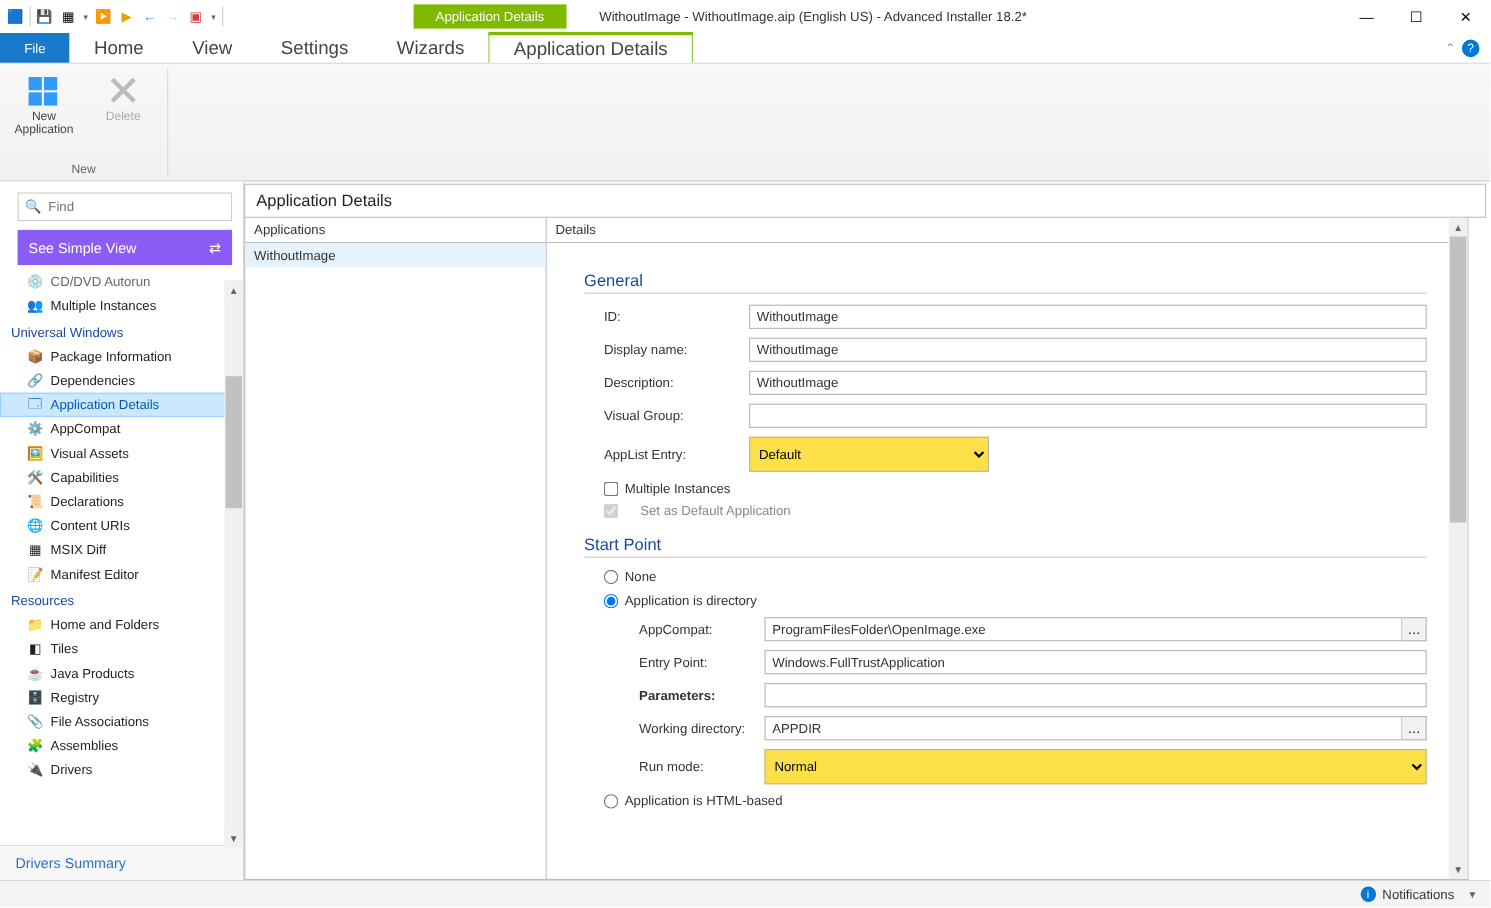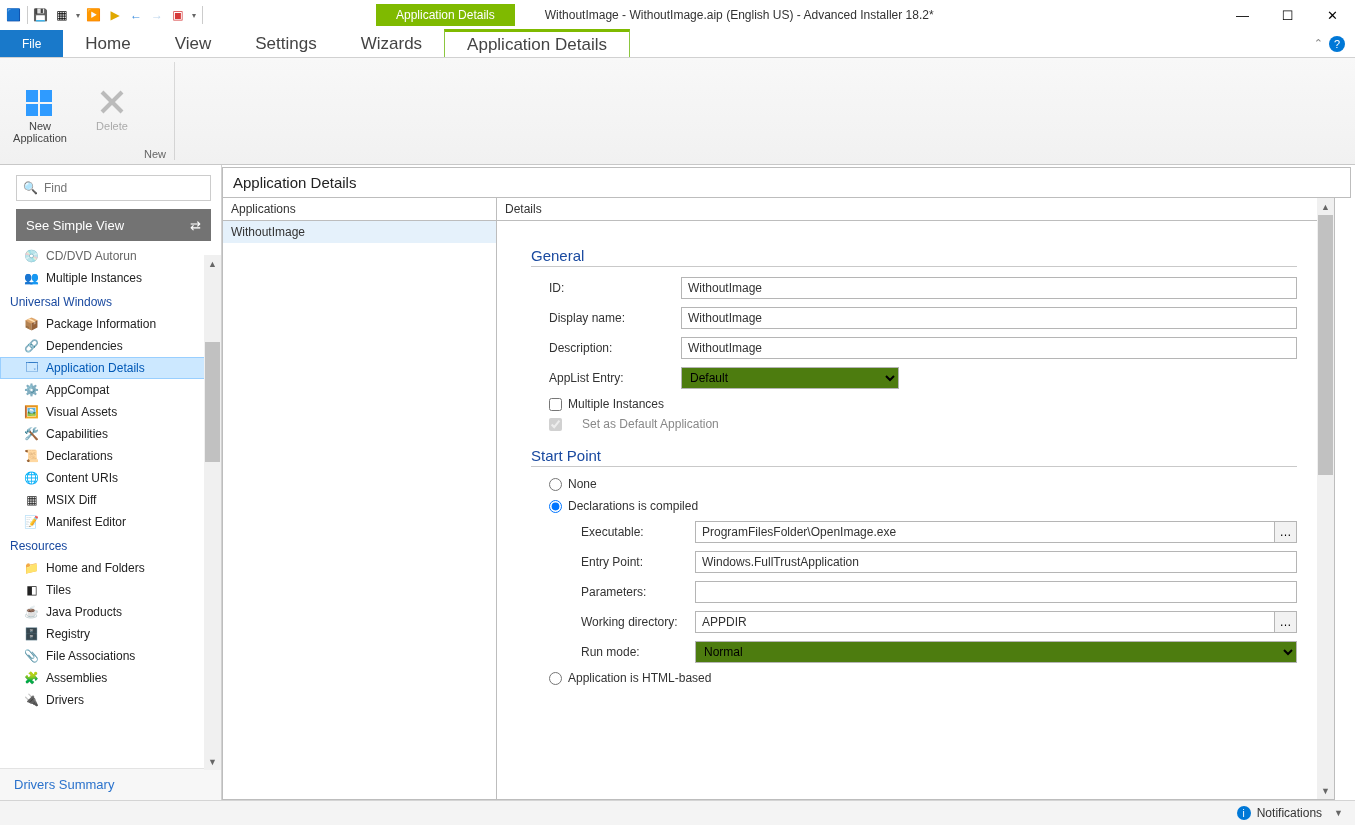--- a/index.html
+++ b/index.html
@@ -22,34 +22,34 @@
 .tabstrip { height: 28px; display: flex; align-items: stretch; border-bottom: 1px solid #d1d1d1; background: #fff; }
 .tab-file { background: #1979ca; color: #fff; font-size: 12px; padding: 0 22px; display: flex; align-items: center; }
 .tab { font-size: 17px; color: #444; padding: 0 22px; display: flex; align-items: center; cursor: default; }
 .tab.active { border: 1px solid #8cc63f; border-bottom: none; border-top: 3px solid #7fba00; color: #444; margin-top: -1px; background:#fff; }
 .tabstrip .help-area { margin-left: auto; display:flex; align-items:center; padding-right:10px; gap:6px; }
 .help-area .chev { color:#888; font-size:11px; }
 .help-area .qmark { width:16px;height:16px;border-radius:50%;background:#0078d7;color:#fff;font-size:11px;display:flex;align-items:center;justify-content:center; }
 
 
 .ribbon { height: 107px; background: linear-gradient(#f8f8f8,#f1f1f1); border-bottom: 1px solid #c8c8c8; display:flex; }
-.ribbon-group { display:flex; align-items:center; padding: 4px 8px 0 8px; }
+.ribbon-group { display:flex; flex-direction:column; align-items:center; padding: 4px 8px 0 8px; }
 .ribbon-btns-row { display:flex; gap:8px; }
 .ribbon-bigbtn { display:flex; flex-direction:column; align-items:center; justify-content:flex-start; padding-top:4px; width:64px; font-size:11px; color:#444; text-align:center; }
 .ribbon-bigbtn.disabled { color:#aaa; }
 .ribbon-bigbtn .iconslot { width:32px; height:32px; display:flex; align-items:center; justify-content:center; margin-bottom:2px; }
 .ribbon-group-label { font-size:11px; color:#666; margin-top:auto; padding-bottom:4px; }
 .ribbon-sep { width:1px; background: rgba(0,0,0,0.12); margin:4px 0; }
 
 
 .body { position:absolute; top:165px; bottom:25px; left:0; right:0; display:flex; }
 .sidebar { width:222px; display:flex; flex-direction:column; border-right:1px solid #d1d1d1; background:#fff; position:relative; }
 .searchbox { margin:10px 10px 8px 16px; height:26px; border:1px solid #ccc; display:flex; align-items:center; padding:0 6px; gap:6px; }
 .searchbox input { border:none; outline:none; flex:1; font-size:12px; color:#666; background:transparent; }
-.simple-view { margin:0 10px 8px 16px; height:32px; background:#737373; color:#fff; font-size:13px; display:flex; align-items:center; padding:0 10px; justify-content:space-between; }
+.simple-view { margin:0 10px 8px 16px; height:32px; background:#8b5cf6; color:#fff; font-size:13px; display:flex; align-items:center; padding:0 10px; justify-content:space-between; }
 .navlist { flex:1; overflow:hidden; position:relative; }
 .nav-inner { position:absolute; top:-4px; left:0; right:0; }
 .nav-cat { color:#1a4aa0; font-size:12px; padding:6px 10px 4px 10px; }
 .nav-item { display:flex; align-items:center; gap:6px; font-size:12px; color:#222; padding:3px 6px 3px 24px; cursor:default; }
 .nav-item .icn { width:16px; height:16px; display:flex; align-items:center; justify-content:center; font-size:12px; }
 .nav-item.selected { background:#cce8ff; color:#0058b6; border:1px solid #99cfff; padding:2px 5px 2px 23px; }
 .nav-item.cut { color:#666; }
 .project-summary { border-top:1px solid #e3e3e3; padding:8px 14px; font-size:13px; color:#2a72cc; background:#f7f7f7; }
 .sidebar-scroll { position:absolute; right:0; top:90px; bottom:30px; width:17px; background:#f0f0f0; display:flex; flex-direction:column; align-items:center; }
 .sidebar-scroll .arrow { width:17px; height:17px; background:#f0f0f0; color:#666; font-size:9px; display:flex; align-items:center; justify-content:center; }
@@ -64,21 +64,21 @@
 .col-apps .colhdr { font-size:12px; color:#333; padding:4px 8px; border-bottom:1px solid #bdbdbd; }
 .col-apps .apprun { padding:4px 8px; background:#e5f1fb; font-size:12px; color:#333; }
 .col-details { flex:1; border:1px solid #bdbdbd; border-top:none; border-left:none; display:flex;}
 .col-details .colhdr { font-size:12px; color:#333; padding:4px 8px; border-bottom:1px solid #bdbdbd; }
 .details-body { flex:1; overflow:auto; padding:10px 20px 10px 34px;}
 
 .section-title { color:#1a4aa0; font-size:15px; border-bottom:1px solid #c9c9c9; margin:16px 0 10px 0; padding-bottom:2px; }
 .formrow { display:flex; align-items:center; margin-bottom:8px; }
 .formrow .lbl { width:150px; font-size:12px; color:#333; padding-left:18px; }
 .formrow input[type=text] { flex:1; border:1px solid #b5b5b5; height:22px; font-size:12px; padding:0 6px; background:#fff; color:#333; }
-.formrow select { flex:1; border:1px solid #b5b5b5; height:22px; font-size:12px; padding:0 4px; background:#4d7c0f; }
+.formrow select { flex:1; border:1px solid #b5b5b5; height:32px; font-size:12px; padding:0 4px; background:#fde047; }
 .formrow select.wide { flex:1; }
 .formrow select.short { width:218px; flex:none; }
 .checkrow { display:flex; align-items:center; gap:6px; font-size:12px; color:#333; padding-left:18px; margin-bottom:6px; }
 .checkrow.disabled { color:#888;gap:20px; }
 .checkrow input { width:13px; height:13px; }
 .radios { padding-left:18px; }
 .radiorow { display:flex; align-items:center; gap:6px; font-size:12px; color:#333; margin-bottom:8px; }
 .subform { padding-left:14px; }
 .withbtn { display:flex; flex:1;justify-content:center; }
 .withbtn input { flex:1; border-right:1px solid #b5b5b5; }
@@ -286,56 +286,60 @@
             </div>
             <div class="formrow">
               <div class="lbl">Display name:</div>
               <input type="text" value="WithoutImage" style="">
             </div>
             <div class="formrow">
               <div class="lbl">Description:</div>
               <input type="text" value="WithoutImage" style="">
             </div>
             <div class="formrow">
+              <div class="lbl">Visual Group:</div>
+              <input type="text" value="" style="">
+            </div>
+            <div class="formrow">
               <div class="lbl">AppList Entry:</div>
               <select class="short"><option>Default</option></select>
             </div>
             <div class="checkrow">
                 <input type="checkbox" style="">
                 <span>Multiple Instances</span>
               </div>
             <div class="checkrow disabled">
                 <input type="checkbox" checked="" disabled="" style="">
                 <span>Set as Default Application</span>
               </div>
 
             <div class="section-title">Start Point</div>
             <div class="radios">
               <div class="radiorow">
                   <input type="radio" name="sp" style="">
                   <span>None</span>
                 </div>
               <div class="radiorow">
                   <input type="radio" name="sp" checked="" style="">
-                  <span>Declarations is compiled</span>
+                  <span>Application is directory</span>
                 </div>
               <div class="subform">
                 <div class="formrow">
-                  <div class="lbl" style="width:132px;">Executable:</div>
+                  <div class="lbl" style="width:132px;">AppCompat:</div>
                   <div class="withbtn">
                     <input type="text" value="ProgramFilesFolder\OpenImage.exe" style="">
                     <div class="ell">…</div>
                   </div>
                 </div>
                 <div class="formrow">
                   <div class="lbl" style="width:132px;">Entry Point:</div>
                   <input type="text" value="Windows.FullTrustApplication" style="">
                 </div>
                 <div class="formrow">
-                  <div class="lbl" style="width:132px;">Parameters:</div>
+                  <div class="lbl" style="width:132px;font-weight:bold;">Parameters:</div>
                   <input type="text" value="" style="">
                 </div>
                 <div class="formrow">
                   <div class="lbl" style="width:132px;">Working directory:</div>
                   <div class="withbtn">
                     <input type="text" value="APPDIR" style="">
                     <div class="ell">…</div>
                   </div>
                 </div>
                 <div class="formrow">

